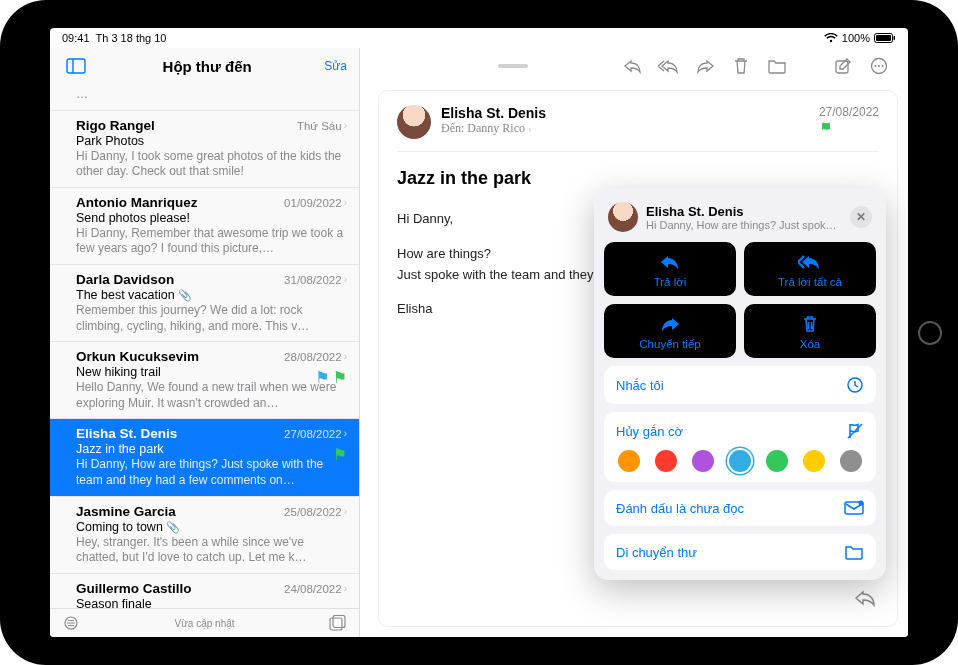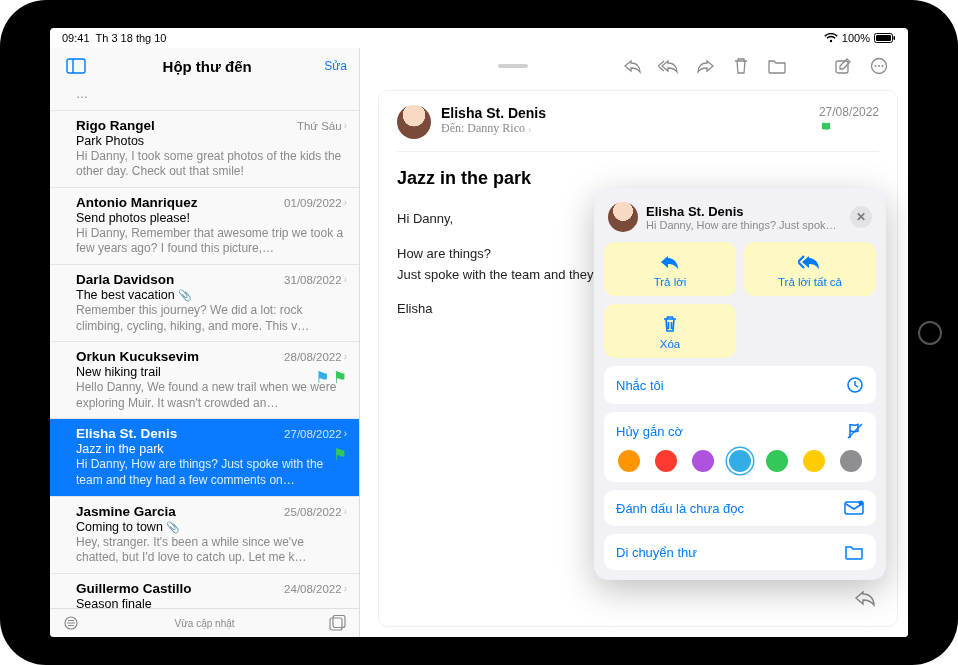--- a/index.html
+++ b/index.html
@@ -213,21 +213,21 @@
     font-size: 12px; font-weight: 700;
   }
   
   .pop-grid {
     display: grid;
     grid-template-columns: 1fr 1fr;
     gap: 8px;
     margin-bottom: 8px;
   }
   .pop-tile {
-    background: #fef9c3;
+    background: #000000;
     border-radius: 10px;
     padding: 10px 6px 8px 6px;
     text-align: center;
     color: #007aff;
   }
   .pop-tile .tile-icon { font-size: 18px; height: 20px; display: flex; align-items: center; justify-content: center; }
   .pop-tile .tile-label { font-size: 11.5px; margin-top: 4px; }
   
   .pop-row {
     background: #fff;
@@ -486,20 +486,28 @@
               <div class="tile-icon">
                 <svg width="24" height="16" viewBox="0 0 24 16">
                     <path d="M11 2L4 8l7 6V10c4 0 7 1 10 5 0-6-4-11-10-11V2z" fill="#007aff"></path>
                     <path d="M6 2L0 8l6 6" fill="none" stroke="#007aff" stroke-width="2.2"></path>
                   </svg>
               </div>
               <div class="tile-label">Trả lời tất cả</div>
             </div>
             <div class="pop-tile">
               <div class="tile-icon">
+                <svg width="20" height="16" viewBox="0 0 20 16">
+                    <path d="M12 2l7 6-7 6V10c-4 0-7 1-10 5 0-6 4-11 10-11V2z" fill="#007aff"></path>
+                  </svg>
+              </div>
+              <div class="tile-label">Chuyển tiếp</div>
+            </div>
+            <div class="pop-tile">
+              <div class="tile-icon">
                 <svg width="16" height="18" viewBox="0 0 16 18">
                     <path d="M2 4h12M5.5 4V2h5v2M4 4l1 12h6l1-12M6.5 7v7M9.5 7v7" fill="none" stroke="#007aff" stroke-width="1.6"></path>
                   </svg>
               </div>
               <div class="tile-label">Xóa</div>
             </div>
           </div>
 
           <div class="pop-row">
             <span>Nhắc tôi</span>

